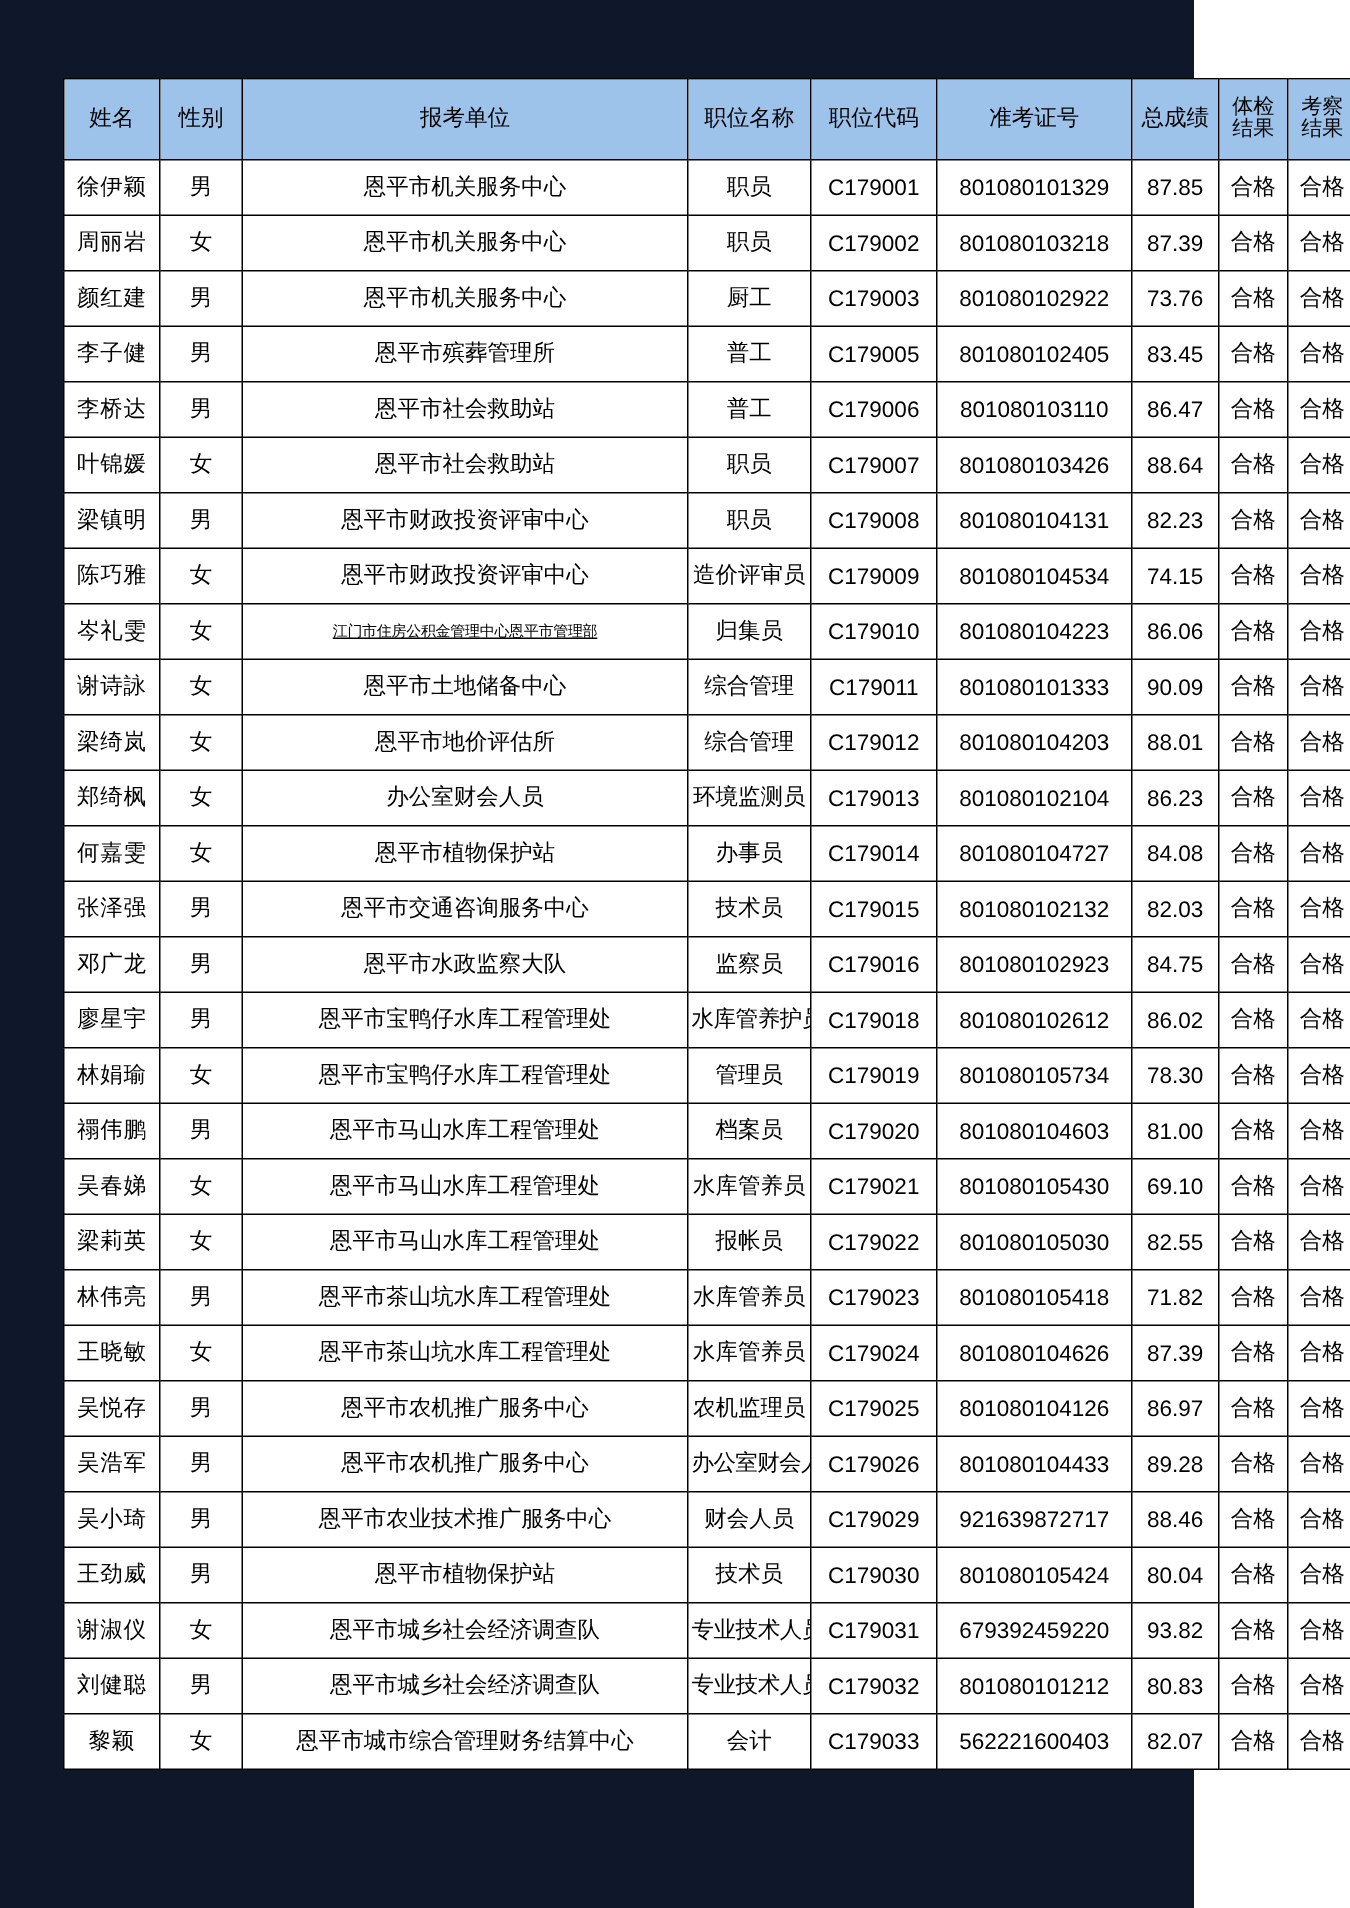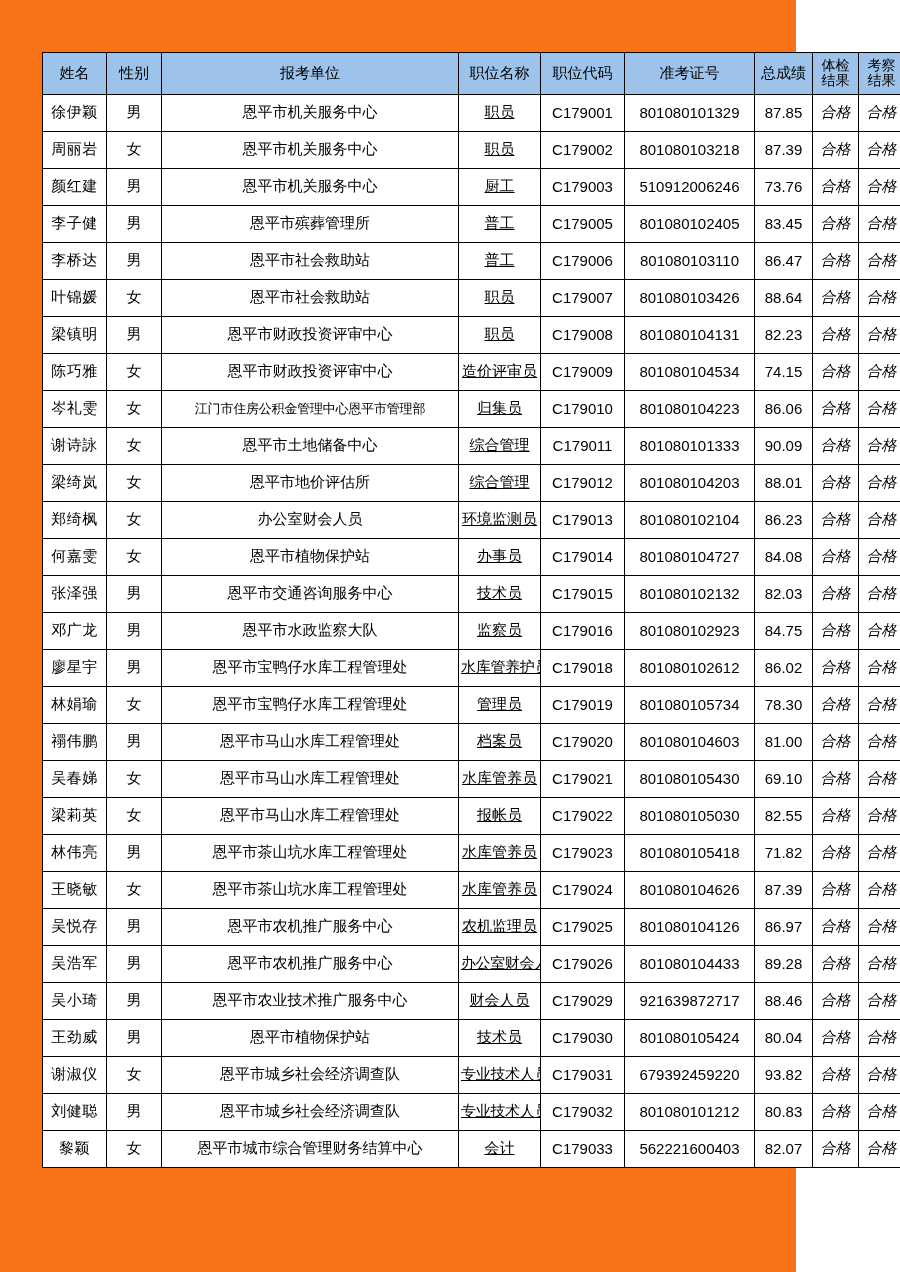--- a/index.html
+++ b/index.html
@@ -11,21 +11,21 @@
     width: 900px;
     height: 1272px;
     font-family: "Liberation Serif", "DejaVu Serif", serif;
     color: #000000;
     overflow: hidden;
   }
   #sheet {
     position: relative;
     width: 796px;
     height: 1272px;
-    background: #f97316;
+    background: #0f172a;
   }
   #table-wrap {
     position: absolute;
     left: 42px;
     top: 52px;
     width: 818px;
   }
   table.grid {
     border-collapse: collapse;
     table-layout: fixed;
@@ -57,36 +57,36 @@
   table.grid thead th {
     background: #9DC3EB;
     font-weight: normal;
     height: 42px;
     font-size: 15px;
   }
   table.grid thead th.two-line {
     white-space: normal;
     line-height: 1.05;
     font-size: 14px;
-    padding: 0 1px;
+    padding: 12px 1px;
   }
   td.cell-name   { font-size: 15px; letter-spacing: 0.5px; margin-left: 28px; }
   td.cell-gender { font-size: 15px; }
   td.cell-unit   { font-size: 15px; }
-  td.cell-job    { font-size: 14px; text-decoration: underline; }
+  td.cell-job    { font-size: 14px; }
   td.cell-code,
   td.cell-ticket,
   td.cell-score  { font-family: "Liberation Sans", "DejaVu Sans", sans-serif; font-size: 14px; }
   td.cell-phys,
-  td.cell-insp   { font-size: 14px; font-style: italic; }
+  td.cell-insp   { font-size: 14px; }
 
   
   .shrink-sm { font-size: 11px; letter-spacing: -0.3px; }
   .shrink-xs { font-size: 10px; letter-spacing: -0.4px; }
-  td.cell-unit.shrink-unit { font-size: 13px; letter-spacing: -0.2px; }
+  td.cell-unit.shrink-unit { font-size: 10px; letter-spacing: -0.2px; text-decoration: underline; }
 </style>
 </head>
 <body>
 
 <div id="sheet">
   <div id="table-wrap">
     <table class="grid">
       <colgroup>
         <col class="c-name">
           <col class="c-gender">
@@ -133,21 +133,21 @@
             <td class="cell-score">87.39</td>
             <td class="cell-phys">合格</td>
             <td class="cell-insp">合格</td>
           </tr>
           <tr>
             <td class="cell-name">颜红建</td>
             <td class="cell-gender">男</td>
             <td class="cell-unit">恩平市机关服务中心</td>
             <td class="cell-job">厨工</td>
             <td class="cell-code">C179003</td>
-            <td class="cell-ticket">510912006246</td>
+            <td class="cell-ticket">801080102922</td>
             <td class="cell-score">73.76</td>
             <td class="cell-phys">合格</td>
             <td class="cell-insp">合格</td>
           </tr>
           <tr>
             <td class="cell-name">李子健</td>
             <td class="cell-gender">男</td>
             <td class="cell-unit">恩平市殡葬管理所</td>
             <td class="cell-job">普工</td>
             <td class="cell-code">C179005</td>

